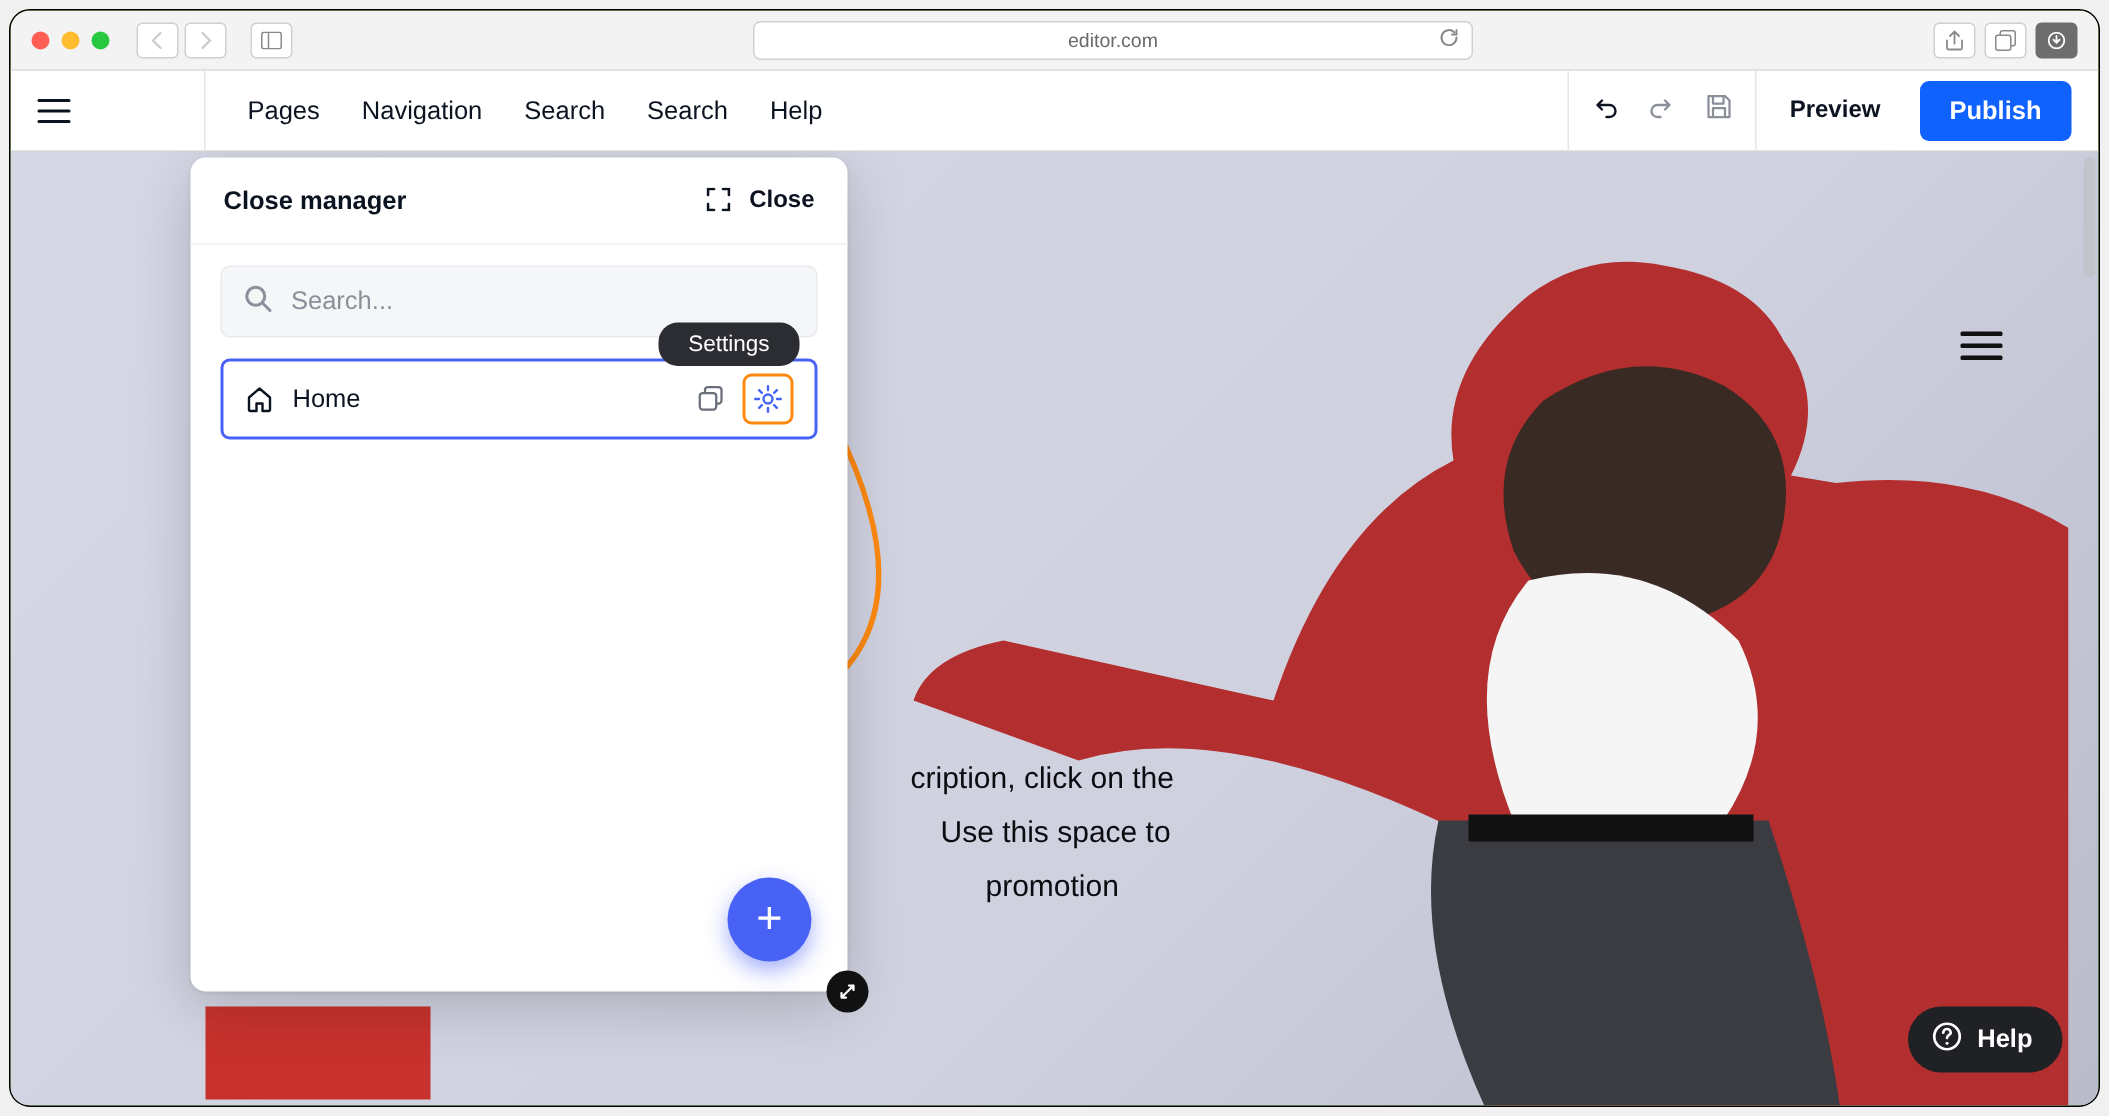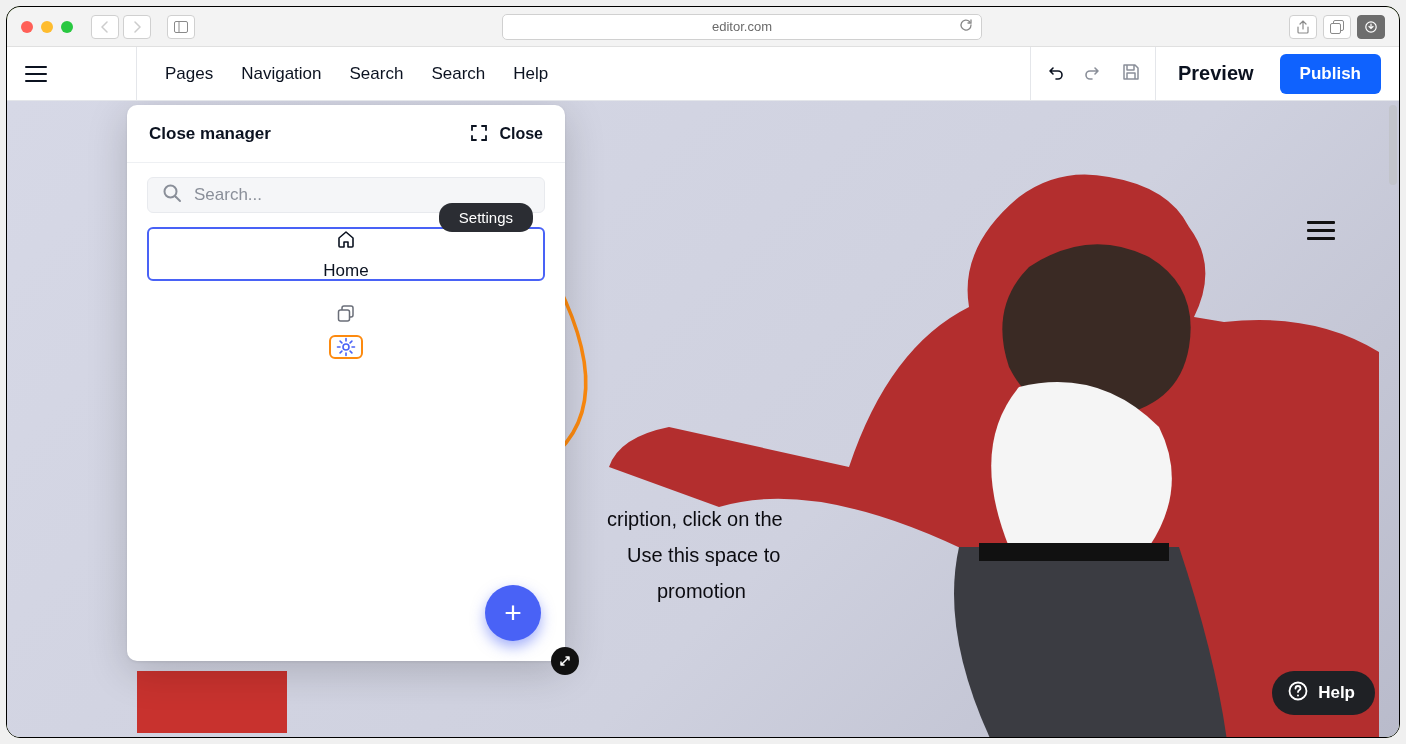--- a/index.html
+++ b/index.html
@@ -66,21 +66,21 @@
     border-right:1px solid #e4e6ea;
   }
   .ham-lines { width:22px; display:flex; flex-direction:column; gap:5px;}
   .ham-lines span { height:2px; background:#0b1220; border-radius:1px;}
   .menu { display:flex; gap:28px; padding-left:28px; font-size:17px; color:#0b1220; }
   .menu-item { cursor:pointer; }
   .tool-right { margin-left:auto; display:flex; align-items:center; height:100%;}
   .hist-box { display:flex; border-left:1px solid #e4e6ea; border-right:1px solid #e4e6ea; height:100%; align-items:center; padding:0 14px; gap:18px;}
   .hist-ico { color:#8a8f99; }
   .hist-ico.active { color:#0b1220; }
-  .preview { padding:0 22px; font-size:20px; font-weight:600; color:#0b1220; cursor:pointer;}
+  .preview { padding:0 22px; font-size:16px; font-weight:600; color:#0b1220; cursor:pointer;}
   .publish { margin:0 18px 0 4px; background:#0f62fe; color:#fff; font-weight:600; font-size:17px; border:none; border-radius:6px; padding:10px 20px; cursor:pointer;}
 
   
   .canvas {
     position:relative;
     height: calc(100% - 94px);
     background:#d8d9e3;
     overflow:hidden;
   }
   .page-bg {
@@ -133,31 +133,31 @@
     height:58px; display:flex; align-items:center; justify-content:space-between;
     padding:0 22px; border-bottom:1px solid #eef0f3;
   }
   .panel-title { font-weight:700; font-size:17px; color:#0b1220;}
   .close-wrap { display:flex; gap:12px; cursor:pointer;}
   .close-wrap .corners { width:16px; height:16px; position:relative;}
   .corners svg { display:block; }
   .close-text { font-weight:600; font-size:16px; color:#0b1220;}
   .panel-body { padding:14px 20px; position:relative; flex:1;}
   .search {
-    height:36px; width:100%;
+    height:48px; width:100%;
     background:#f5f6f8; border:1px solid #e8eaee; border-radius:6px;
     display:flex; align-items:center; padding:0 14px; gap:12px;
     color:#8a8f99; font-size:17px;
   }
   .pg-item {
     margin-top:14px;
     height:54px; width:100%;
     background:#fff; border:1px solid #e6e8ee; border-radius:6px;
     display:flex; align-items:center; padding:0 14px; gap:12px;
-    font-size:17px; color:#0b1220;flex-direction:column;
+    font-size:17px; color:#0b1220;
   }
   .pg-item.active { border:2px solid #4962f6; }
   .pg-item .spacer { flex:1; }
   .mini-ico { color:#6a6e78; display:flex; align-items:center; justify-content:center;}
   .gear-btn {
     width:34px; height:34px;
     border:2px solid #fd8a0f; border-radius:6px;
     display:flex; align-items:center; justify-content:center;
     color:#4962f6;
   }

